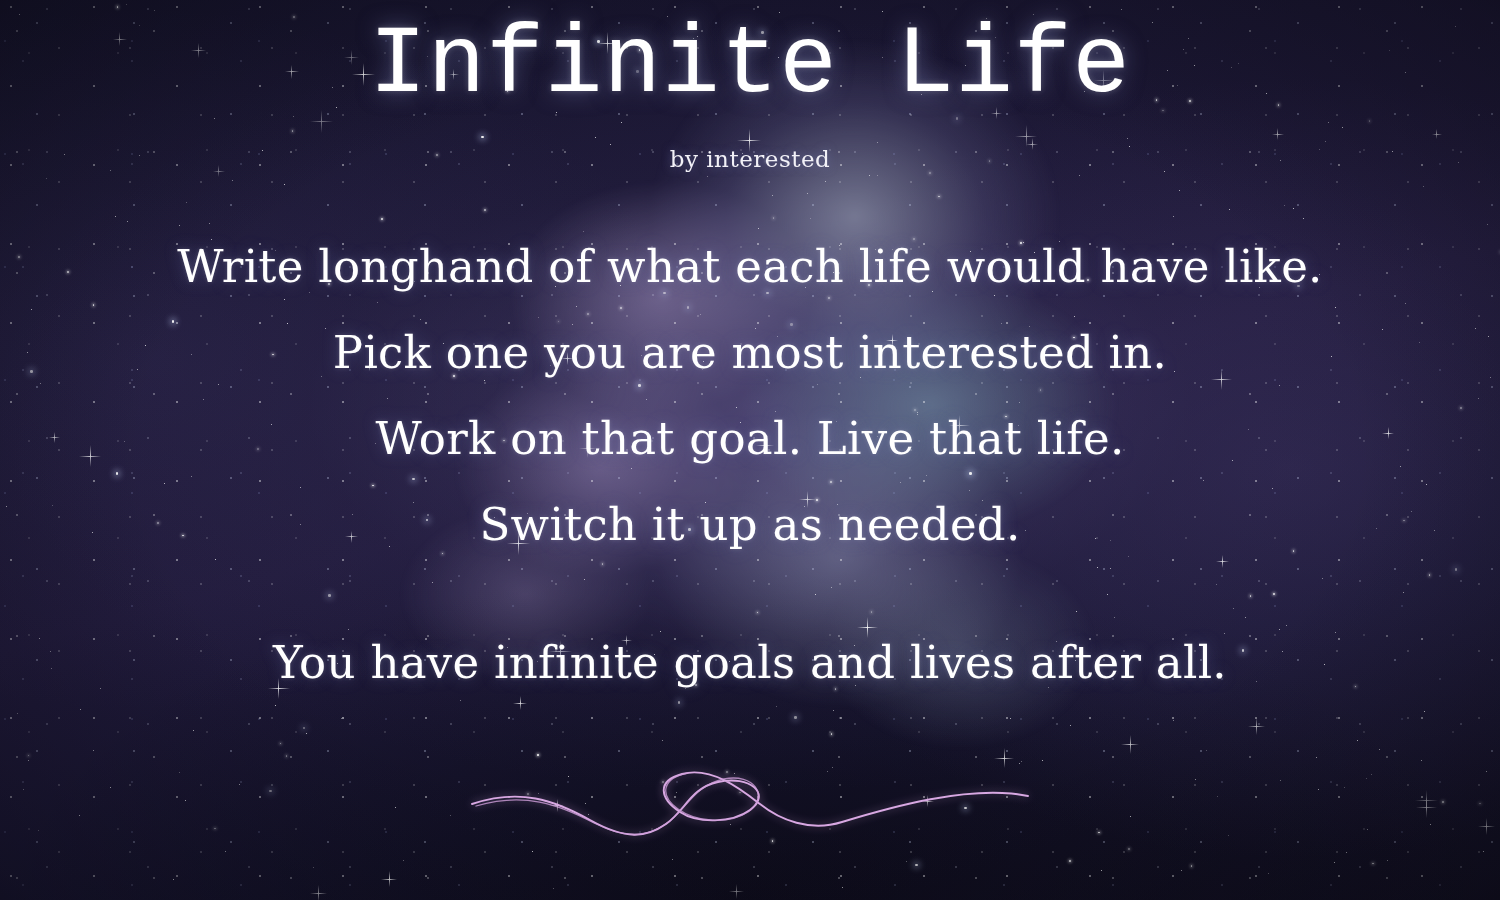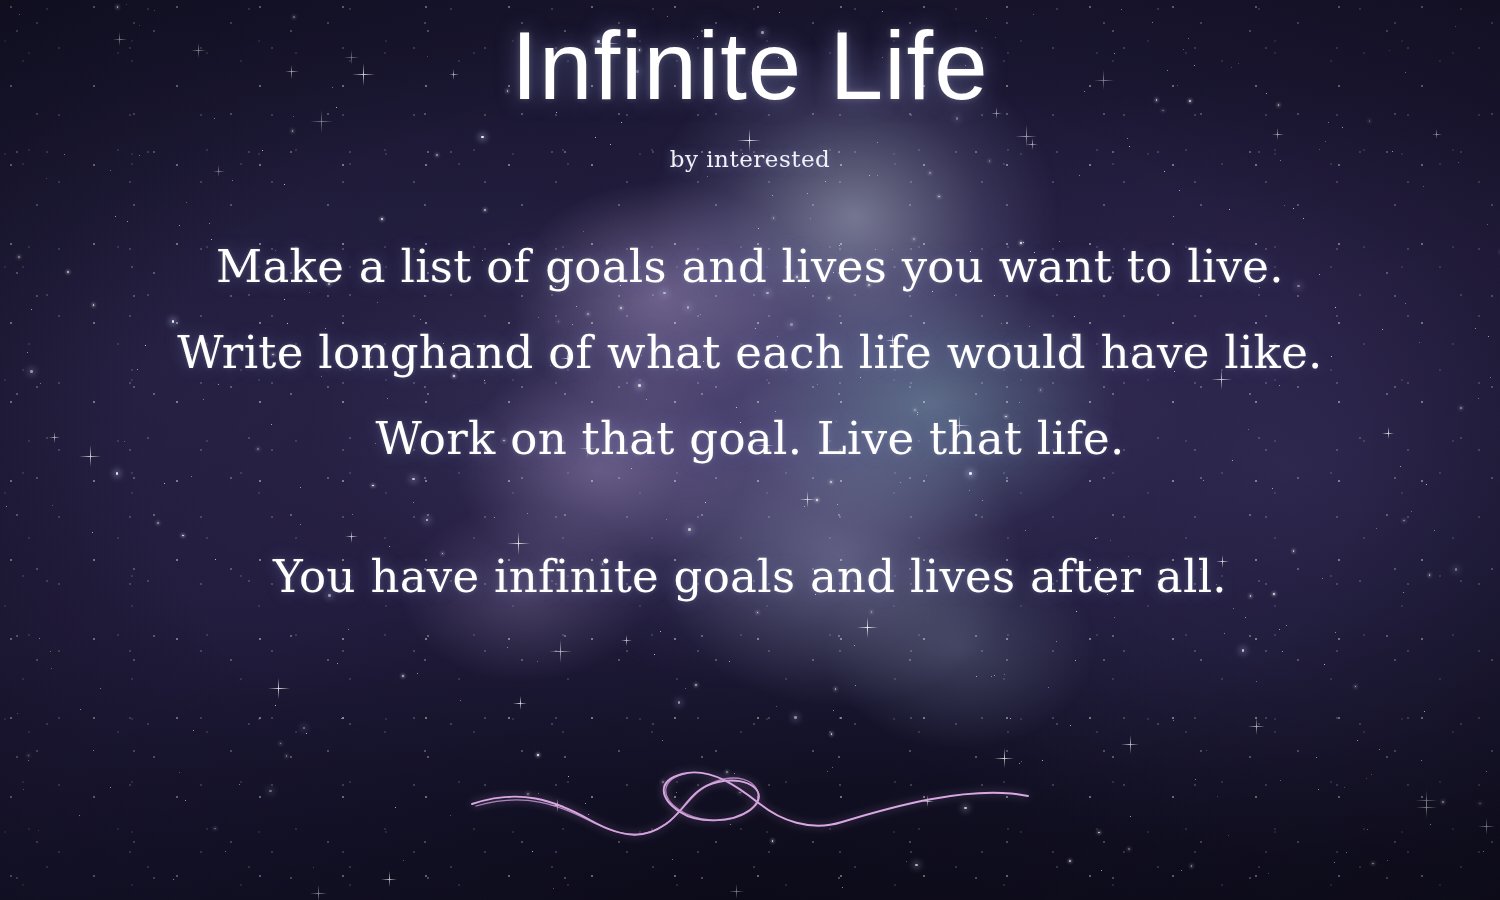--- a/index.html
+++ b/index.html
@@ -85,21 +85,21 @@
   
   .content {
     position:relative; z-index:5;
     width:100%; height:100%;
     text-align:center;
     color:#fff;
   }
 
   .poem-title {
     position:absolute; left:0; right:0; top:16px;
-    font-family:Liberation Sans, sans-serif;
+    font-family:Liberation Mono, monospace;
     font-size:96px;
     font-weight:400;
     line-height:1.05;
     letter-spacing:1px;
     color:#ffffff;
     text-shadow:0 0 22px rgba(140,150,210,.50), 0 0 6px rgba(255,255,255,.22);
   }
 
   .poem-byline {
     position:absolute; left:0; right:0; top:146px;
@@ -757,23 +757,24 @@
     </div>
   <div class="bg-layer bg-vignette"></div>
 
   <div class="content">
 
     <div class="poem-title">Infinite Life</div>
 
     <div class="poem-byline">by interested</div>
 
     <div class="poem-body">
-      <div class="poem-line">Make a list of goals and lives you want to live.</div>
       <div class="poem-line">Write longhand of what each life would have like.</div>
+      <div class="poem-line">Pick one you are most interested in.</div>
       <div class="poem-line">Work on that goal. Live that life.</div>
+      <div class="poem-line">Switch it up as needed.</div>
       <div class="poem-line spaced-above">You have infinite goals and lives after all.</div>
     </div>
 
     <div class="flourish">
       <svg width="600" height="80" viewBox="0 0 600 80" fill="none">
 
         <path d="M 22 42
                  C 70 26, 104 38, 140 58
                  C 176 78, 196 76, 216 62
                  C 236 48, 240 26, 268 20

